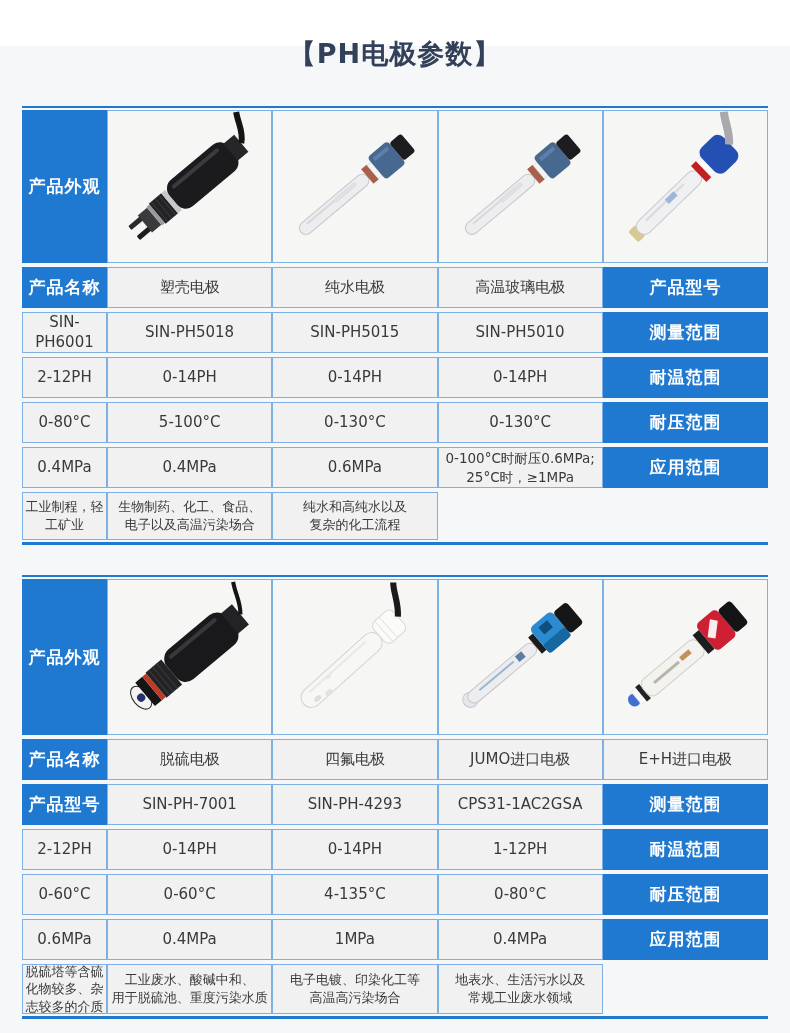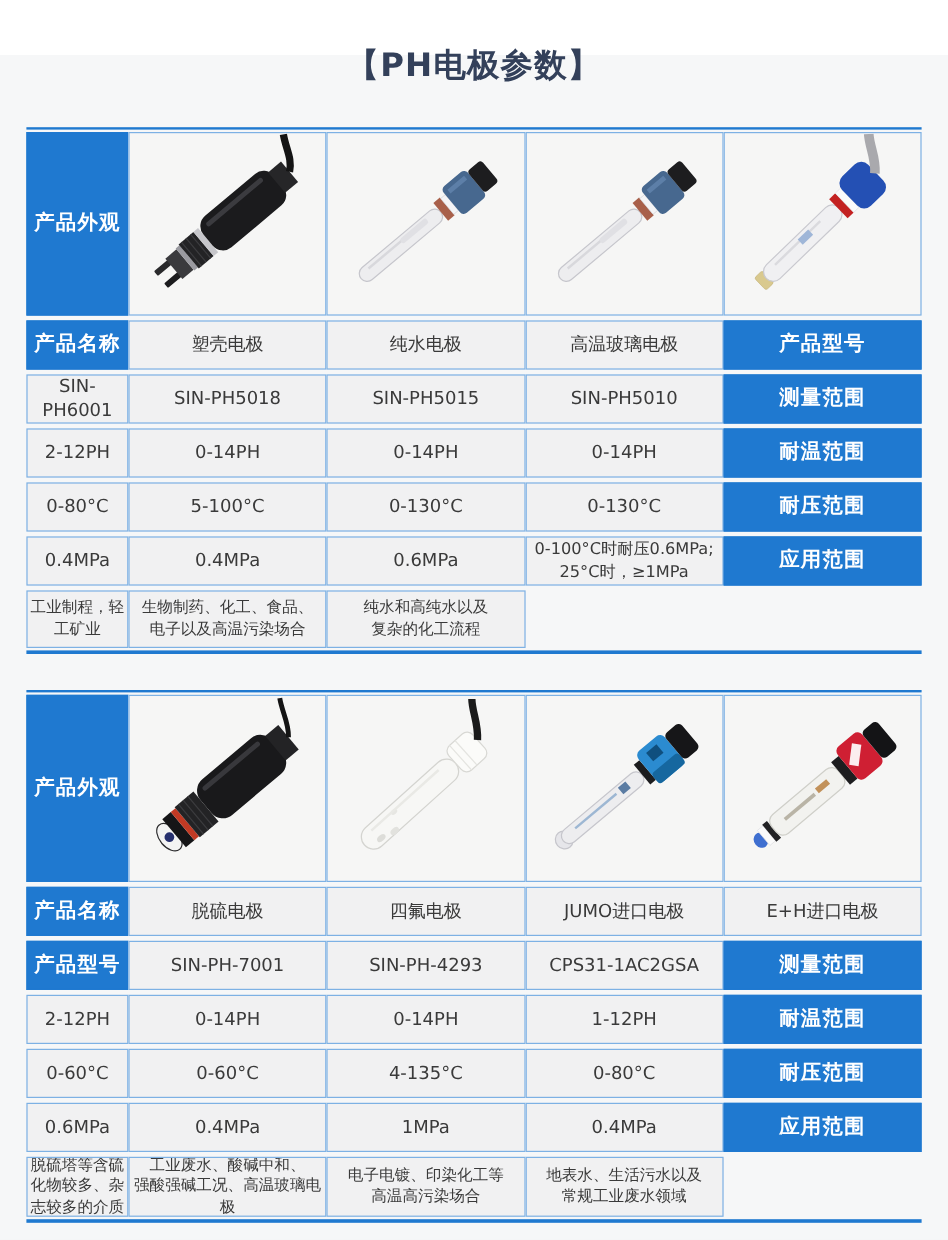--- a/index.html
+++ b/index.html
@@ -246,19 +246,19 @@
     <div class="cell label">耐压范围</div>
     <div class="cell">0.6MPa</div>
     <div class="cell">0.4MPa</div>
     <div class="cell">1MPa</div>
     <div class="cell">0.4MPa</div>
 
     <div class="cell label">应用范围</div>
     <div class="cell app">用于脱硫池、脱硫塔等含硫
 化物较多、杂志较多的介质中</div>
     <div class="cell app">工业废水、酸碱中和、
-强酸强碱工况、高温玻璃电极</div>
+用于脱硫池、重度污染水质</div>
     <div class="cell app">电子电镀、印染化工等
 高温高污染场合</div>
     <div class="cell app">地表水、生活污水以及
 常规工业废水领域</div>
   </div>
 </div>
 
 </body></html>

